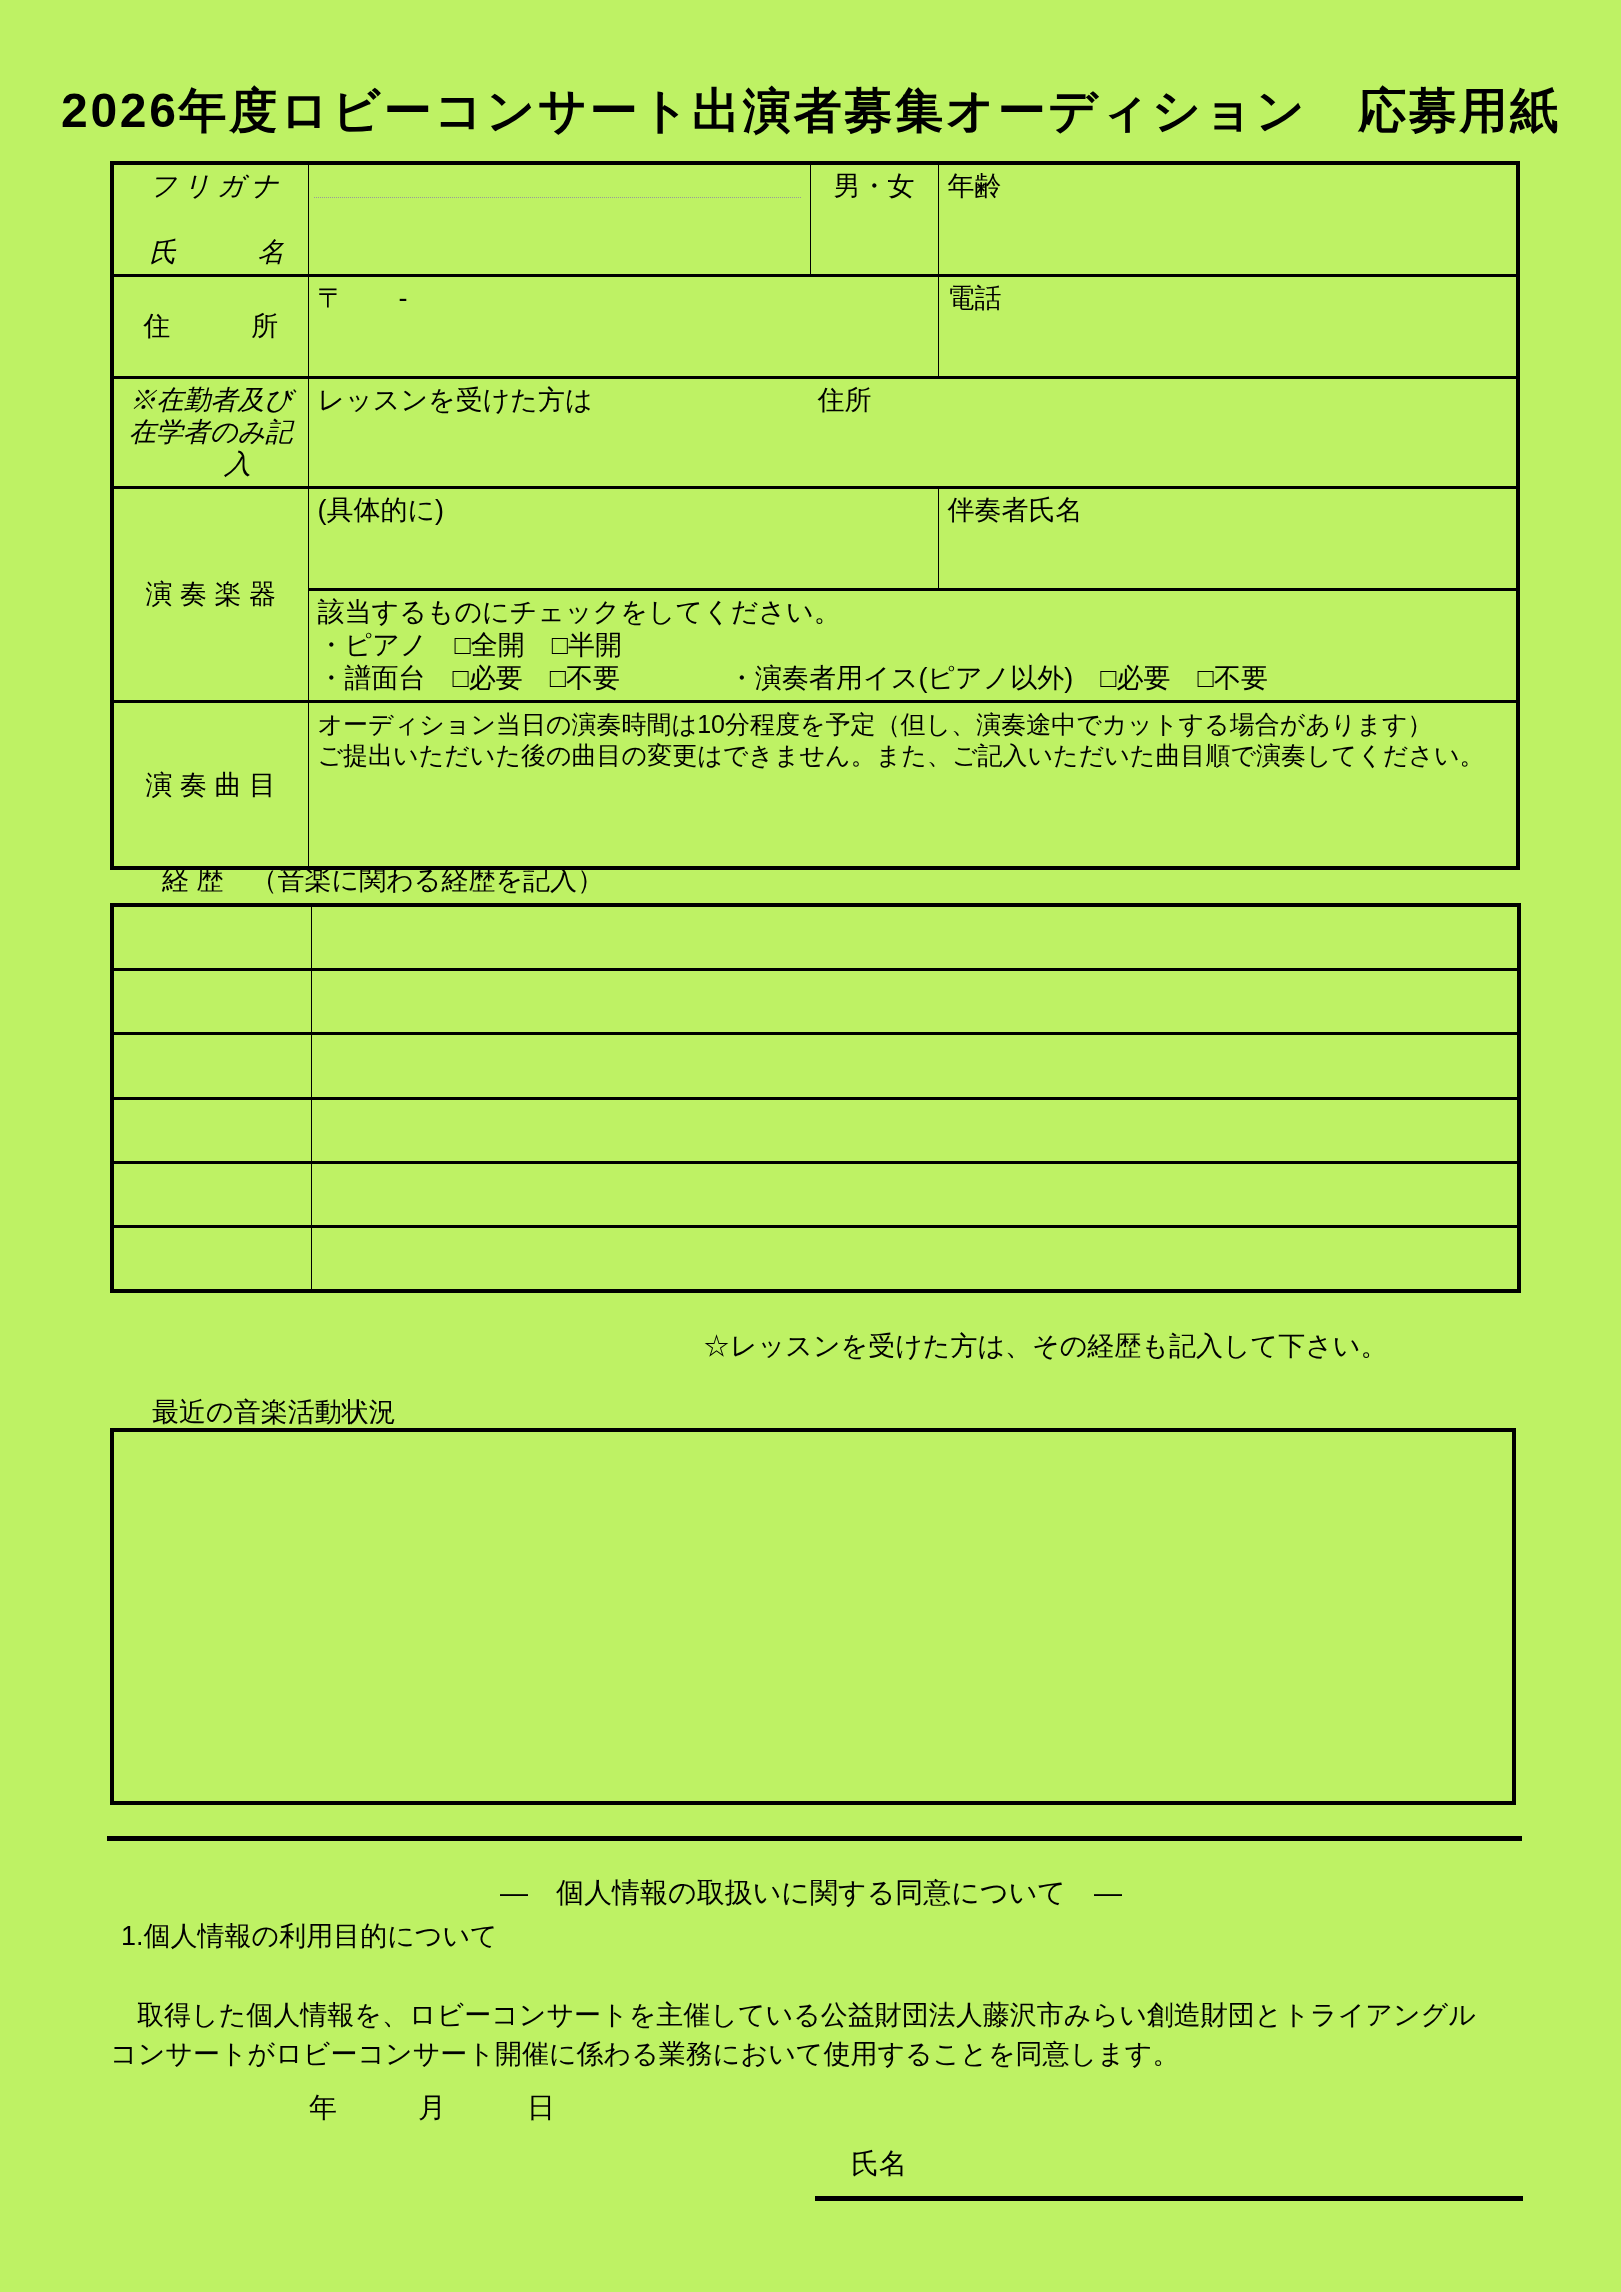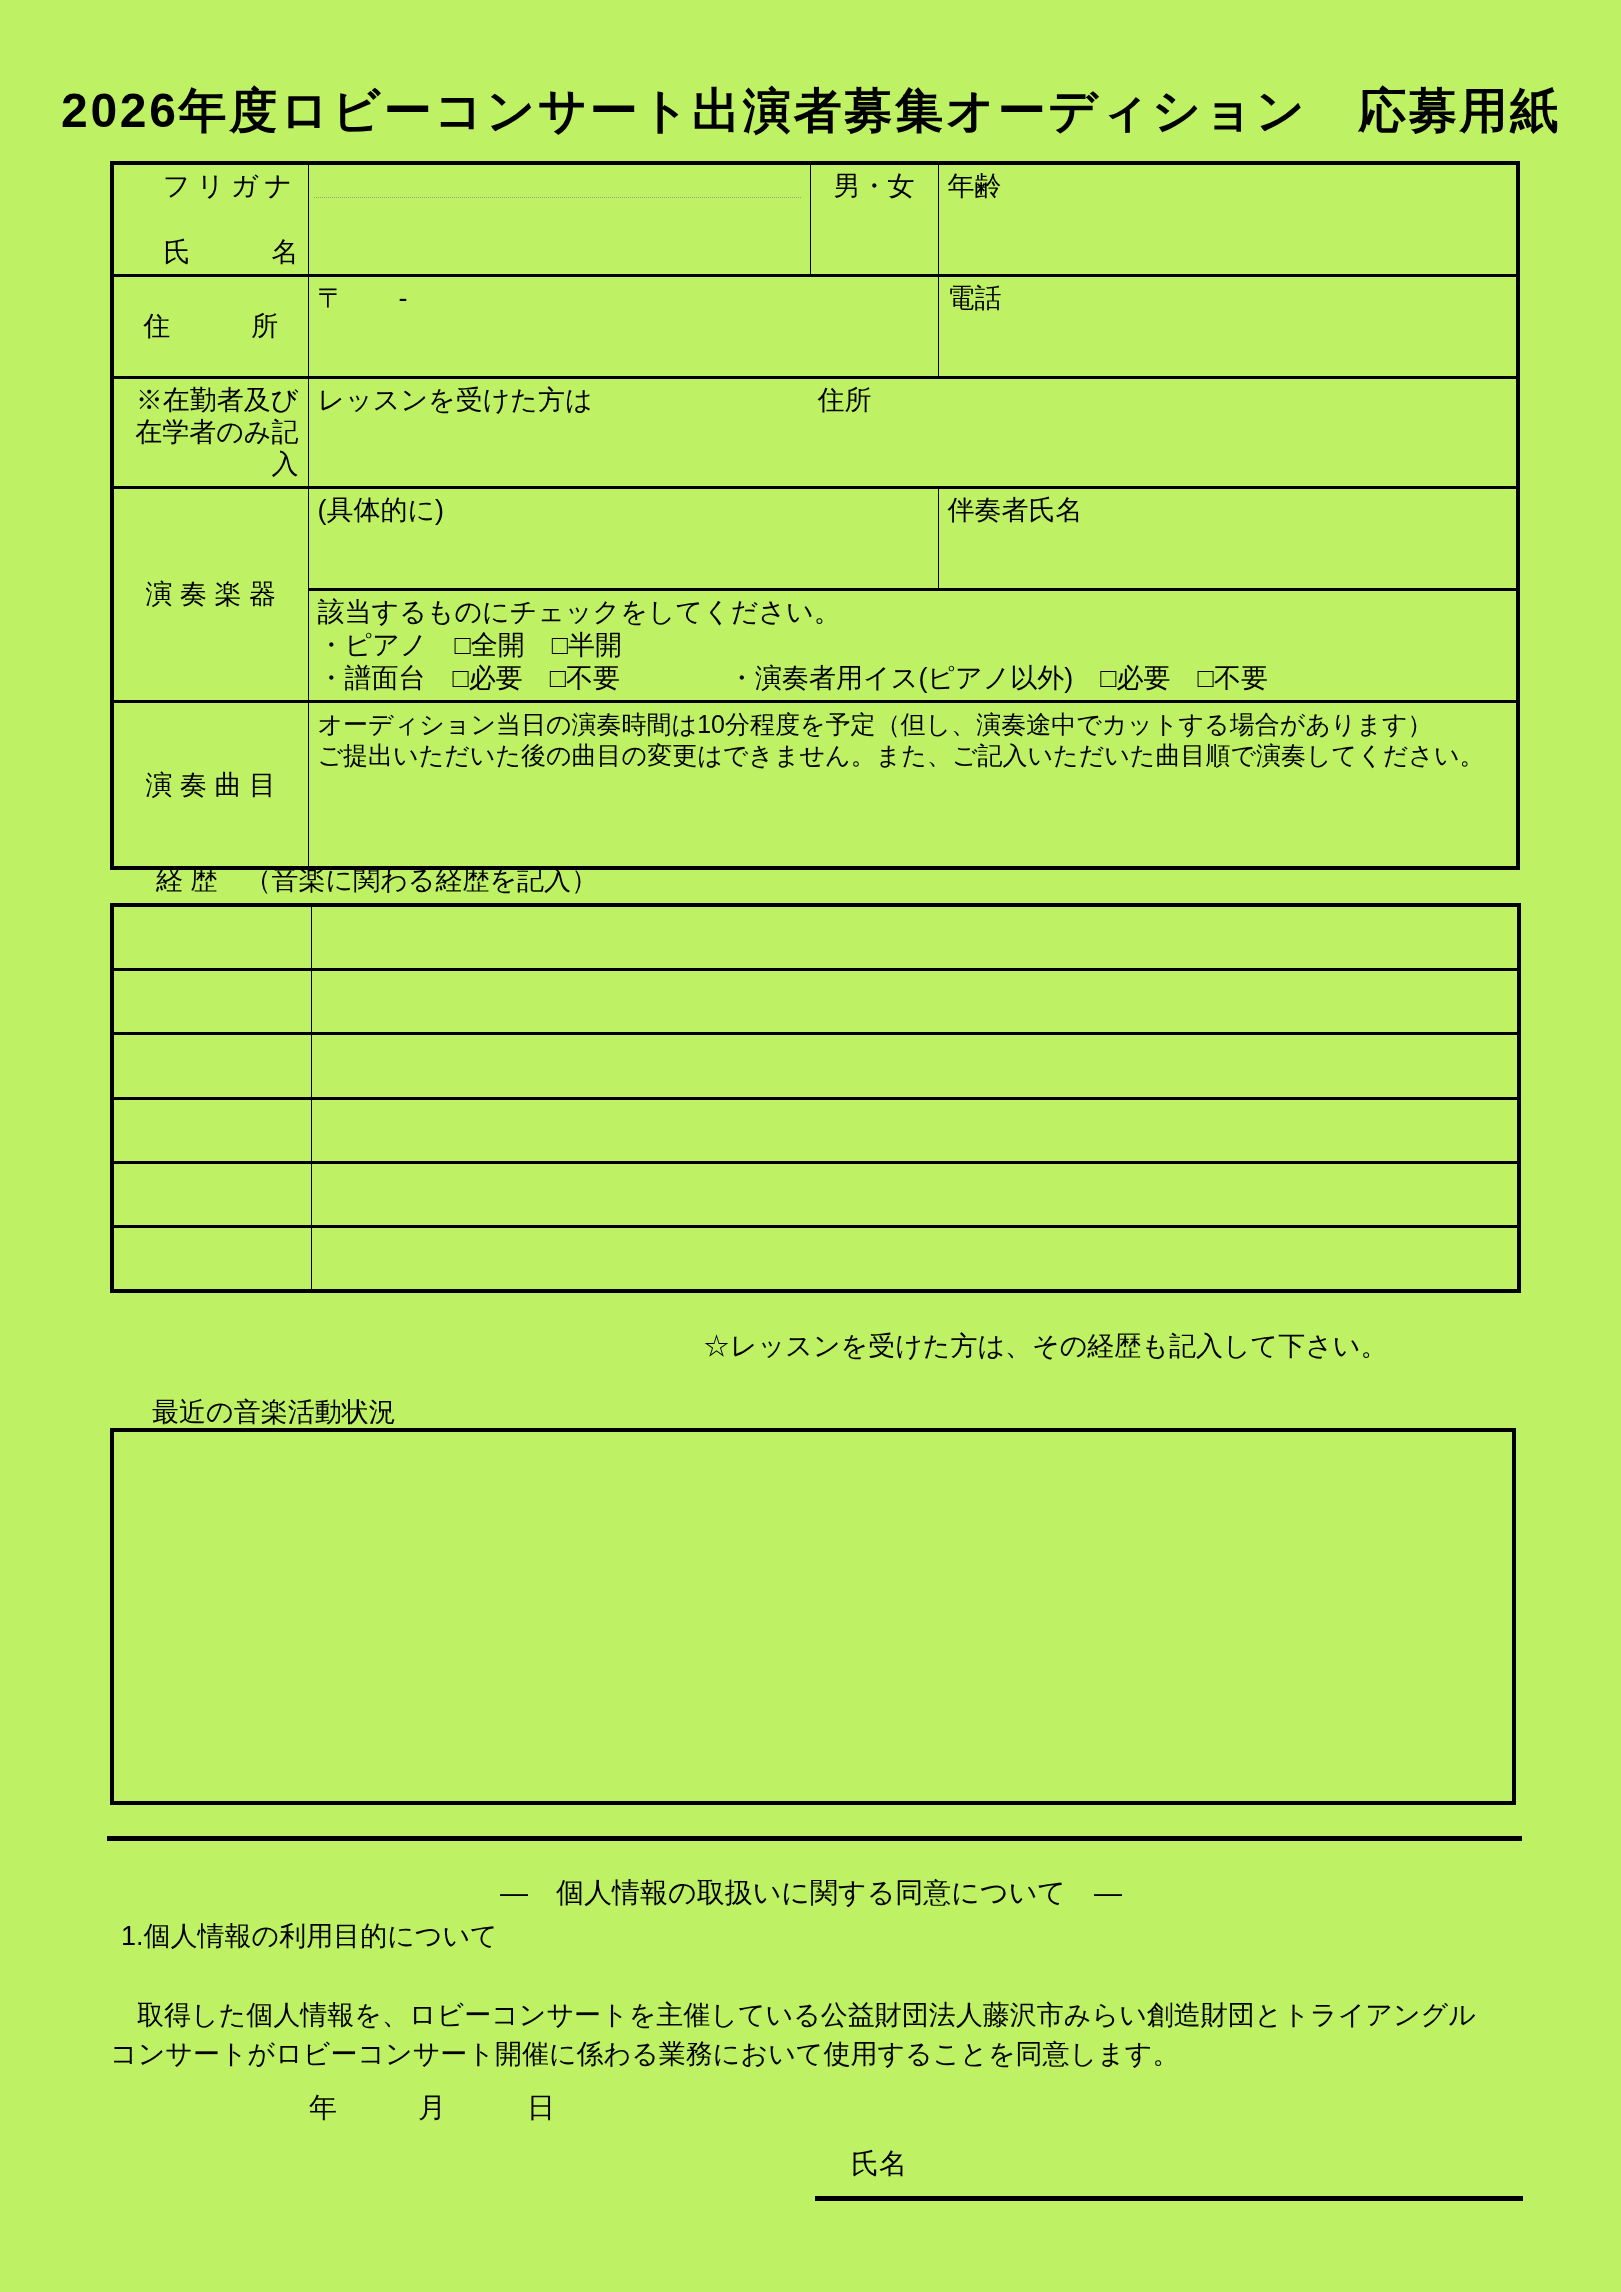--- a/index.html
+++ b/index.html
@@ -41,37 +41,37 @@
     overflow:hidden;
   }
   .form-table{border:4.5px solid #000;}
   .r1{height:100px;}
   .r2{height:102px;}
   .r3{height:96px;}
   .r4a{height:102px;}
   .r4b{height:99px;}
   .r5{height:166px;}
   td.labelcell{vertical-align:middle;text-align:center;padding:3.6px 5.4px;}
-  td.toplabel{vertical-align:top;text-align:right;}
+  td.toplabel{vertical-align:top;text-align:center;font-style:italic;}
   .furigana{letter-spacing:6.3px;padding-left:12.5px;}
   .namelabel{margin-top:34px;padding-left:12.5px;}
   .lbl-left{text-align:left;padding-left:3.6px;}
   .relcell{position:relative;}
   .furigana-rule{
     position:absolute;left:5.4px;right:9px;top:32px;
     border-top:1.8px dotted #9a9a9a;
   }
   .gendercell{vertical-align:middle;text-align:center;}
   .workline{position:relative;}
   .work-addr{position:absolute;left:509px;top:5.4px;}
   .checkline{line-height:33px;}
   .notes{font-size:25px;line-height:31px;}
 
   
-  .career-label{left:156px;top:862px;font-size:27px;}
+  .career-label{left:162px;top:862px;font-size:27px;}
   .career-table{
     left:110px;top:903px;width:1407px;
     border:4.5px solid #000;
   }
   .career-table td{
     border:1.8px solid #000;
     border-top-width:3.6px;
     border-bottom-width:3.6px;
     font-size:27px;
     vertical-align:middle;

